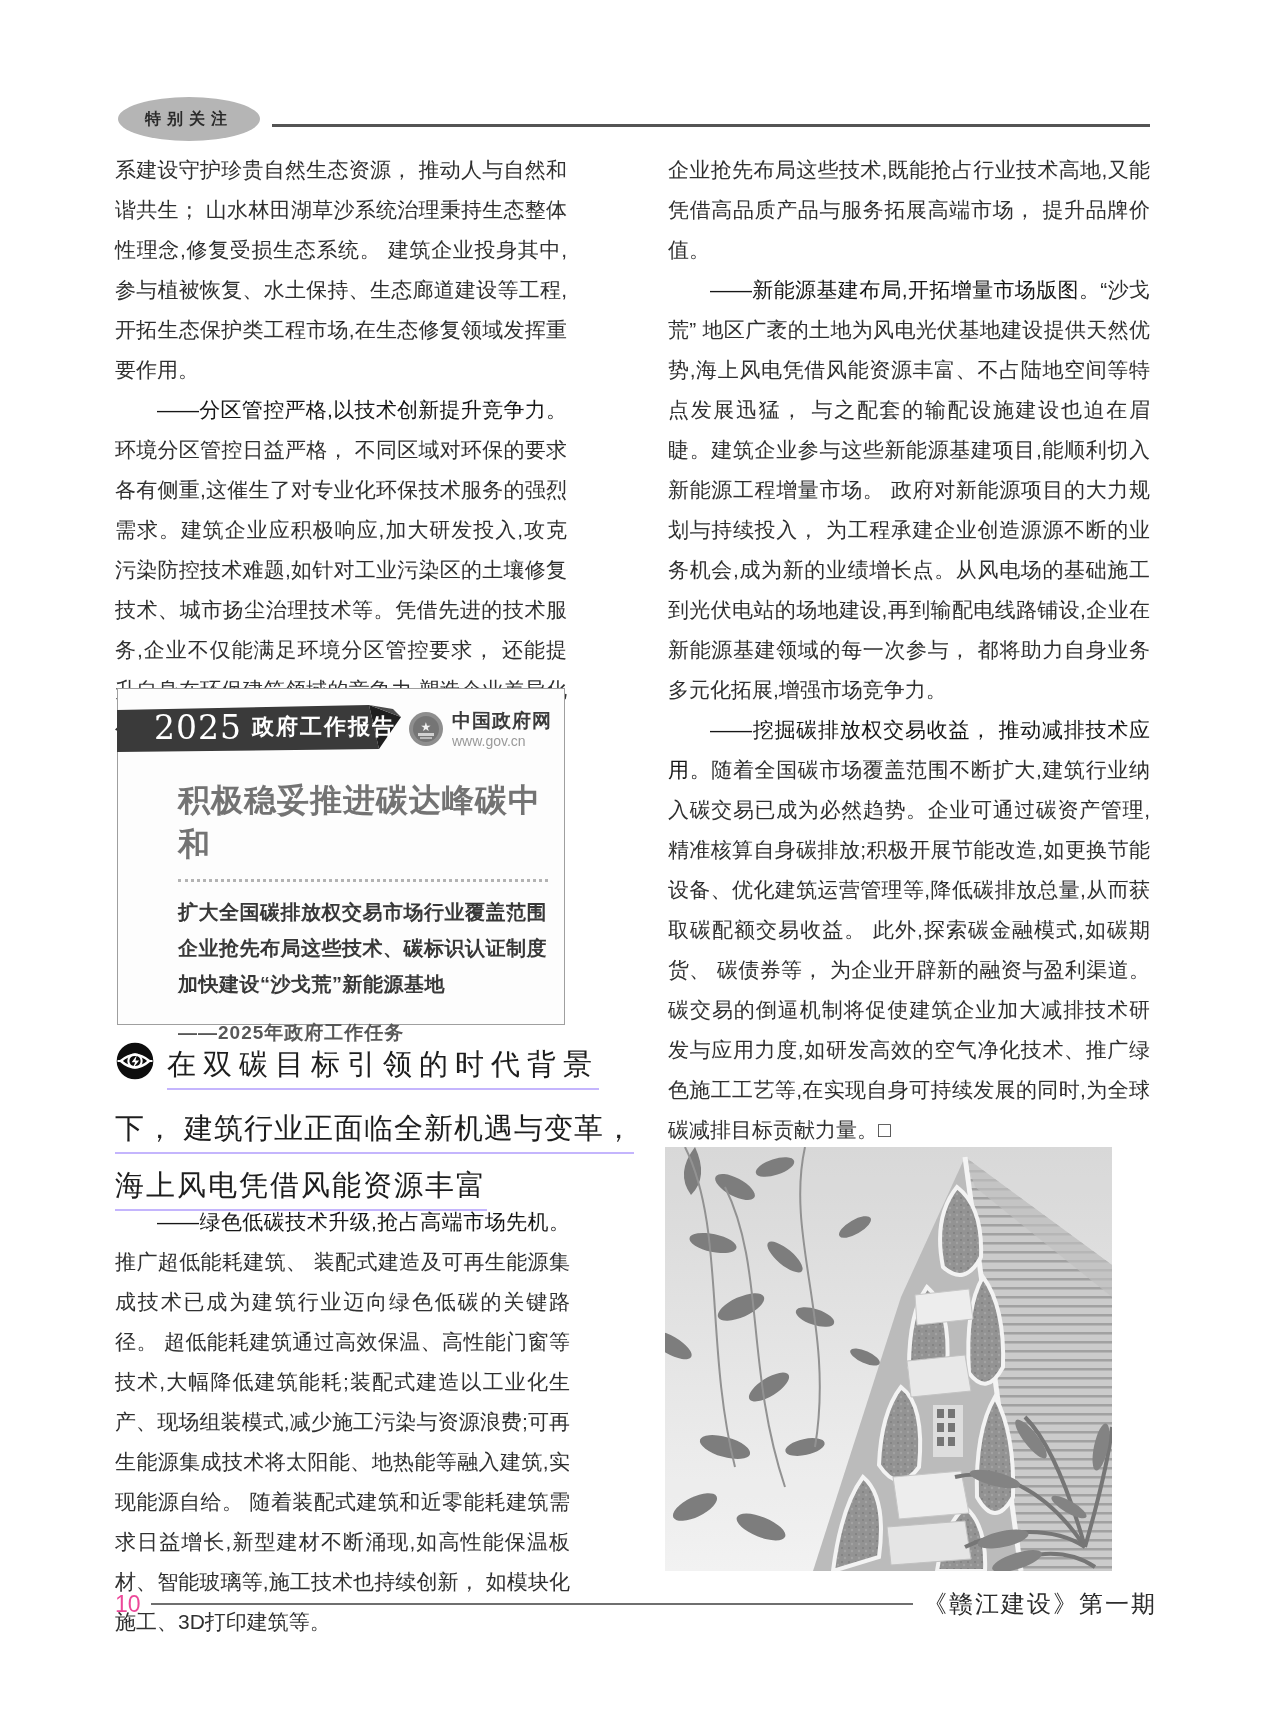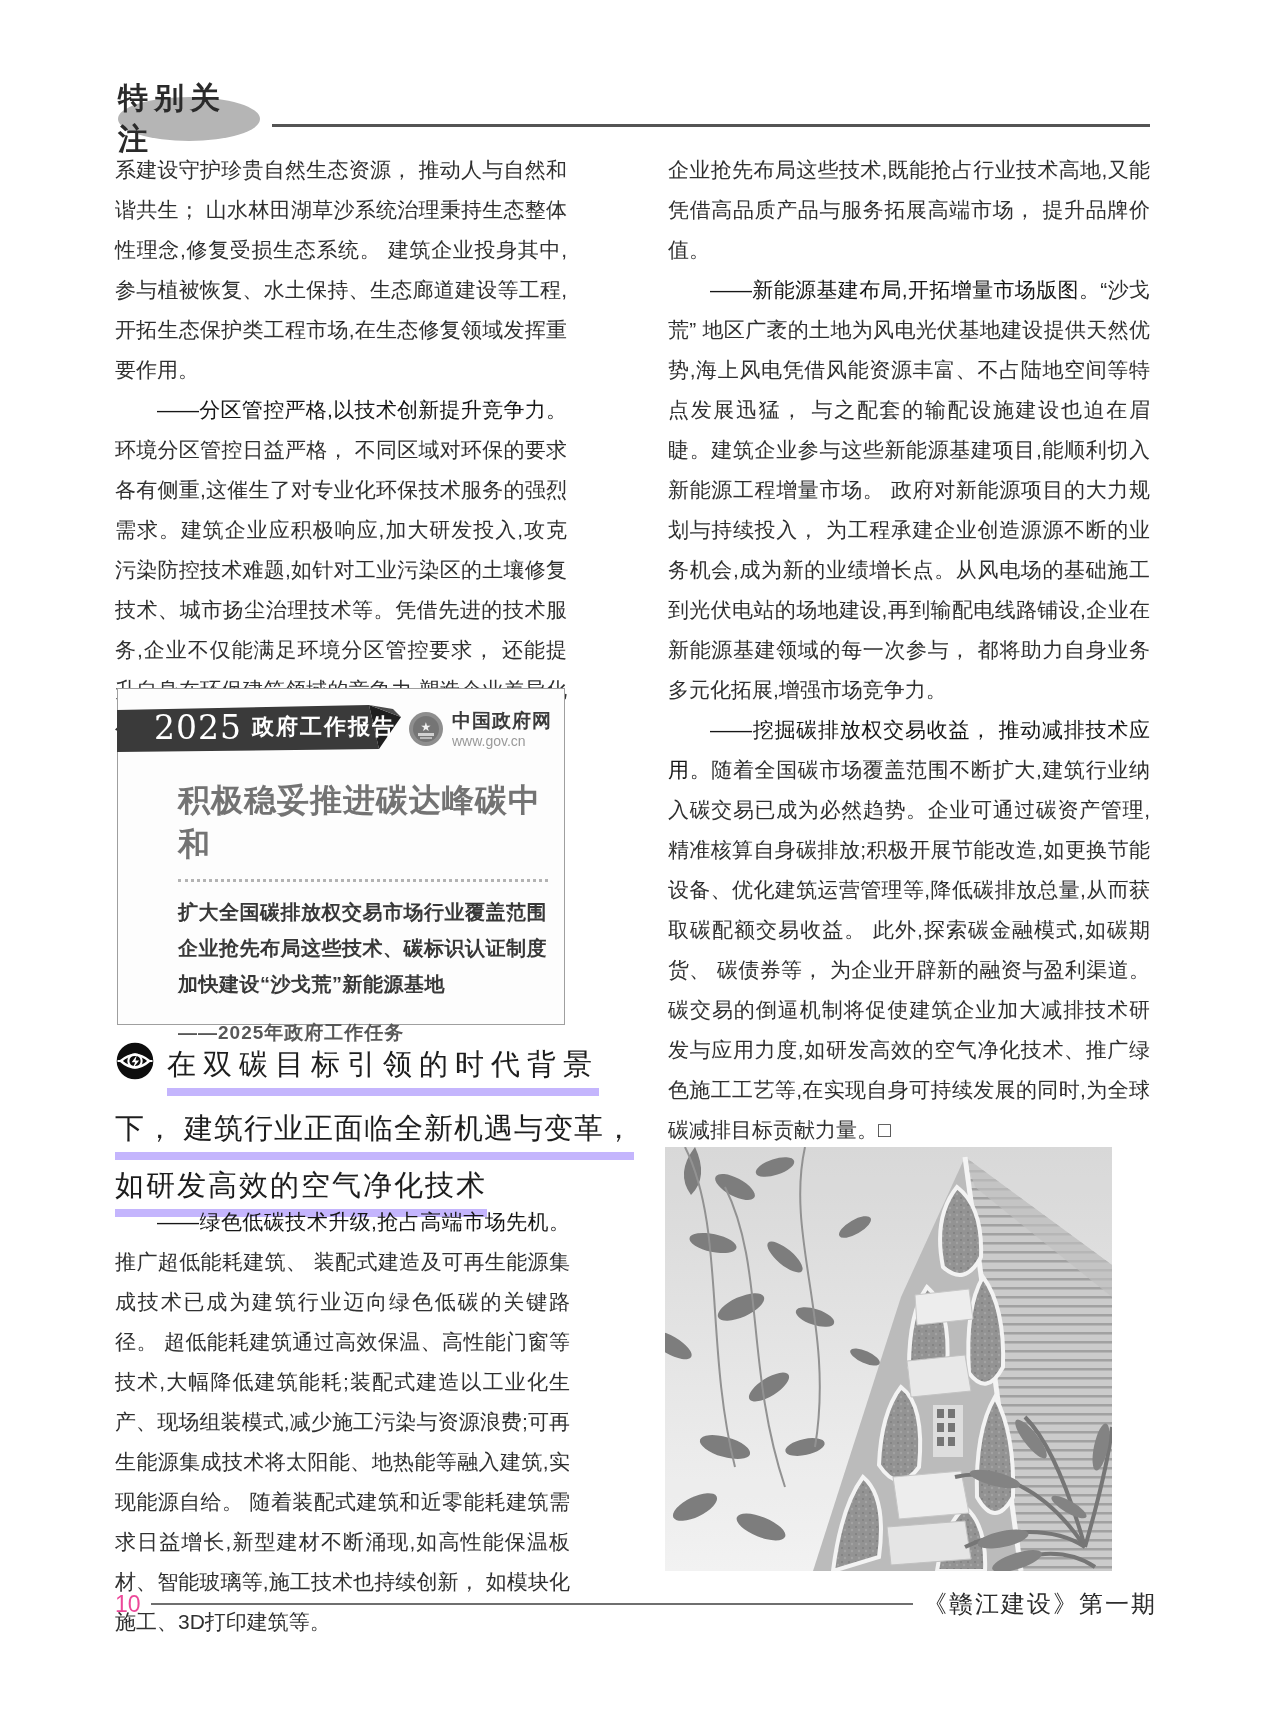--- a/index.html
+++ b/index.html
@@ -1,21 +1,21 @@
 <!DOCTYPE html>
 <html><head>
 <meta charset="utf-8">
 <style>
   html,body{margin:0;padding:0;background:#ffffff;}
   .page{position:relative;width:1275px;height:1718px;background:#fff;overflow:hidden;
         font-family:"Liberation Sans","DejaVu Sans",sans-serif;color:#2e2e2e;}
   
   .badge{position:absolute;left:118px;top:97px;width:142px;height:44px;background:#b5b5b5;
          border-radius:50%;display:flex;align-items:center;justify-content:center;
-         font-family:"DejaVu Serif",serif;font-size:30px;color:#2a2a2a;letter-spacing:6px;font-weight:600;}
+         font-family:"DejaVu Serif",serif;font-size:16px;color:#2a2a2a;letter-spacing:6px;font-weight:600;}
   .header-rule{position:absolute;left:272px;top:124px;width:878px;height:3px;background:#545454;}
   
   .col{position:absolute;text-align:justify;}
   .col-left-top{left:115px;top:150px;width:452px;}
   .col-right{left:668px;top:150px;width:482px;}
   .para{font-size:21px;line-height:40px;color:#303030;margin:0;text-align:justify;}
   .para.indent{text-indent:2em;}
   .lead{font-weight:normal;color:#161616;}
   
   .infobox{position:absolute;left:117px;top:688px;width:448px;height:337px;
@@ -30,21 +30,21 @@
   .gov-name{font-size:19px;font-weight:bold;color:#3a3a3a;letter-spacing:1px;}
   .gov-url{font-size:14px;color:#9a9a9a;margin-top:4px;}
   .infobox-headline{margin:26px 16px 0 60px;font-size:32px;font-weight:900;color:#737373;letter-spacing:1px;}
   .dotted{margin:12px 16px 0 60px;border-top:3px dotted #b3b3b3;height:0;}
   .items{margin:12px 16px 0 60px;}
   .item{font-size:20px;font-weight:700;color:#383838;line-height:36px;letter-spacing:0.5px;}
   .infobox-source{margin:18px 16px 0 60px;font-size:19px;font-weight:700;color:#585858;letter-spacing:1px;}
   
   .section-heading{position:absolute;left:115px;top:1036px;width:470px;color:#1d1d1d;}
   .h-line{font-size:29px;line-height:57px;font-weight:500;white-space:nowrap;}
-  .h-line .ul{border-bottom:8px solid #c4b5fd;padding-bottom:8px;margin-top:48px;}
+  .h-line .ul{border-bottom:2px solid #c4b5fd;padding-bottom:8px;margin-top:48px;}
   .h1sp{letter-spacing:7px;}
   .h2sp{letter-spacing:1px;}
   .h3sp{letter-spacing:2px;}
   .eye{display:inline-block;vertical-align:-7px;margin-right:12px;}
   .col-left-bottom{left:115px;top:1202px;width:455px;position:absolute;}
   
   .photo{position:absolute;left:665px;top:1147px;width:447px;height:424px;overflow:hidden;background:#e4e4e4;}
   
   .footer{position:absolute;left:115px;top:1588px;width:1042px;display:flex;align-items:center;}
   .page-num{font-size:23px;color:#ec4899;}
@@ -107,21 +107,21 @@
         <svg width="40" height="40" viewBox="0 0 48 48">
           <circle cx="24" cy="24" r="22" fill="#0d0d0d"></circle>
           <path d="M7 24 Q24 9 41 24 Q24 39 7 24 Z" fill="none" stroke="#ffffff" stroke-width="3"></path>
           <circle cx="24" cy="24" r="8" fill="none" stroke="#ffffff" stroke-width="2.5"></circle>
           <path d="M26 17.5 l-6 8 h4.2 l-3 7.5 7.8-9.5 h-4.4 z" fill="#ffffff"></path>
           <path d="M7 24 l-4 0 M41 24 l4 0" stroke="#ffffff" stroke-width="2.5"></path>
         </svg>
       </span><span class="ul">在双碳目标引领的时代背景</span>
     </div>
     <div class="h-line h2sp"><span class="ul">下， 建筑行业正面临全新机遇与变革，</span></div>
-    <div class="h-line h3sp"><span class="ul">如研发高效的空气净化技术</span></div>
+    <div class="h-line h3sp"><span class="ul">海上风电凭借风能资源丰富</span></div>
   </div>
 
   <div class="col-left-bottom">
     <p class="para indent"><span class="lead">——绿色低碳技术升级,抢占高端市场先机。</span><span>推广超低能耗建筑、 装配式建造及可再生能源集成技术已成为建筑行业迈向绿色低碳的关键路径。 超低能耗建筑通过高效保温、高性能门窗等技术,大幅降低建筑能耗;装配式建造以工业化生产、现场组装模式,减少施工污染与资源浪费;可再生能源集成技术将太阳能、地热能等融入建筑,实现能源自给。 随着装配式建筑和近零能耗建筑需求日益增长,新型建材不断涌现,如高性能保温板材、智能玻璃等,施工技术也持续创新， 如模块化施工、3D打印建筑等。</span></p>
   </div>
 
   <div class="col col-right">
     <p class="para"><span>企业抢先布局这些技术,既能抢占行业技术高地,又能凭借高品质产品与服务拓展高端市场， 提升品牌价值。</span></p>
     <p class="para indent"><span class="lead">——新能源基建布局,开拓增量市场版图。</span><span>“沙戈荒” 地区广袤的土地为风电光伏基地建设提供天然优势,海上风电凭借风能资源丰富、不占陆地空间等特点发展迅猛， 与之配套的输配设施建设也迫在眉睫。建筑企业参与这些新能源基建项目,能顺利切入新能源工程增量市场。 政府对新能源项目的大力规划与持续投入， 为工程承建企业创造源源不断的业务机会,成为新的业绩增长点。从风电场的基础施工到光伏电站的场地建设,再到输配电线路铺设,企业在新能源基建领域的每一次参与， 都将助力自身业务多元化拓展,增强市场竞争力。</span></p>
     <p class="para indent"><span class="lead">——挖掘碳排放权交易收益， 推动减排技术应用。</span><span>随着全国碳市场覆盖范围不断扩大,建筑行业纳入碳交易已成为必然趋势。企业可通过碳资产管理,精准核算自身碳排放;积极开展节能改造,如更换节能设备、优化建筑运营管理等,降低碳排放总量,从而获取碳配额交易收益。 此外,探索碳金融模式,如碳期货、 碳债券等， 为企业开辟新的融资与盈利渠道。 碳交易的倒逼机制将促使建筑企业加大减排技术研发与应用力度,如研发高效的空气净化技术、推广绿色施工工艺等,在实现自身可持续发展的同时,为全球碳减排目标贡献力量。□</span></p>

